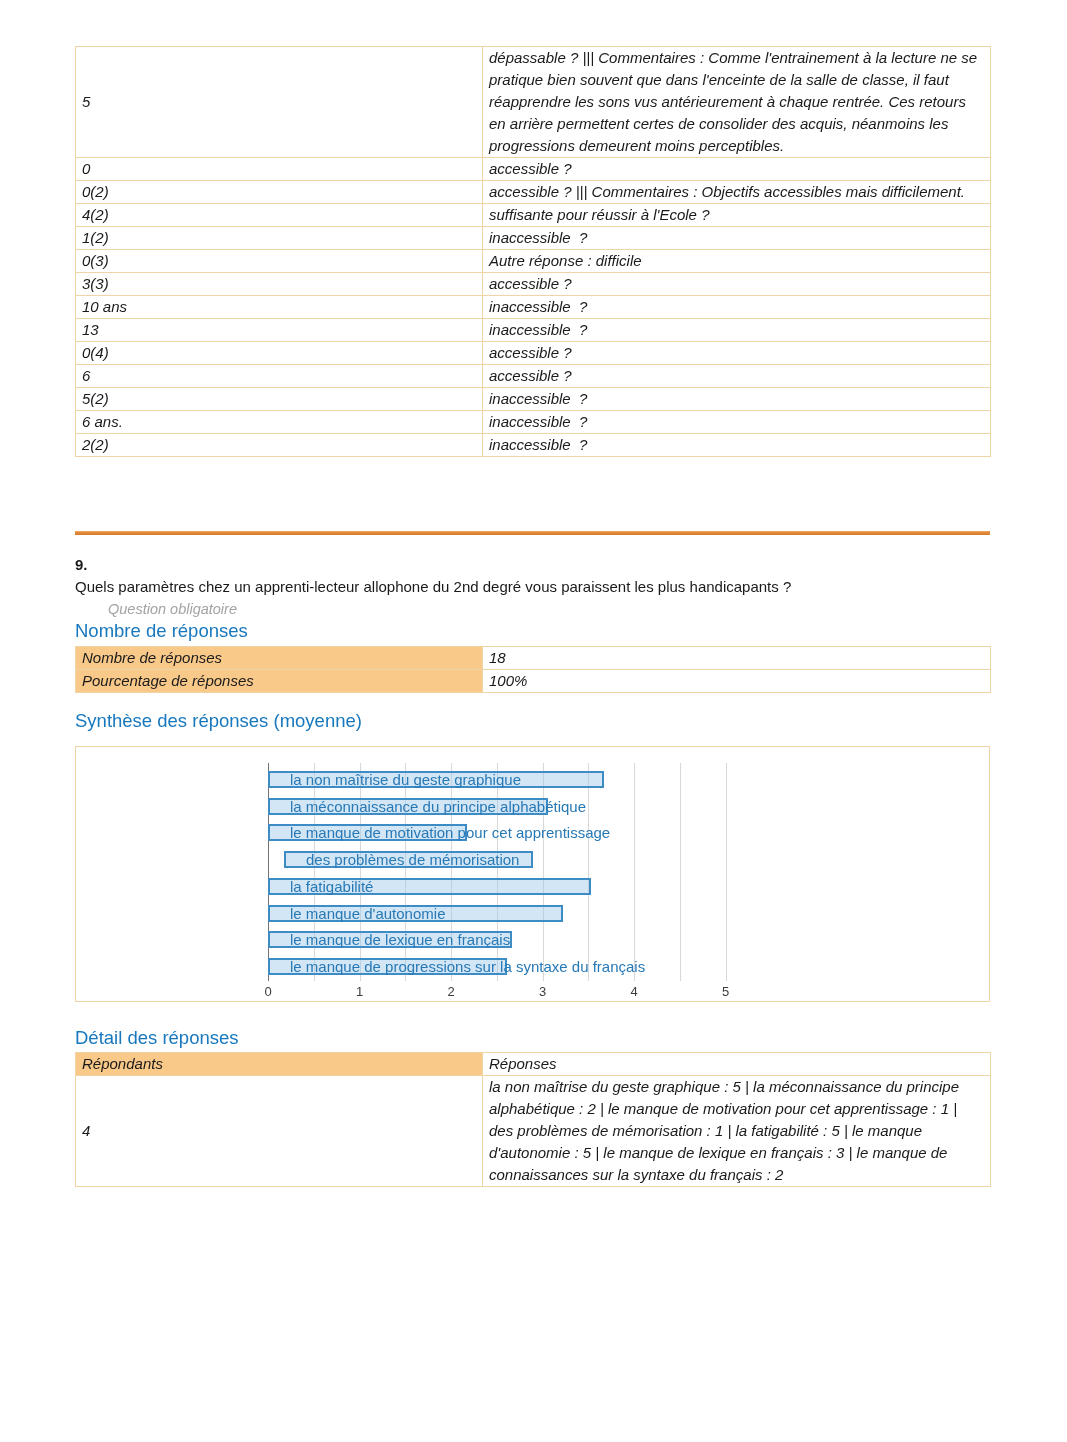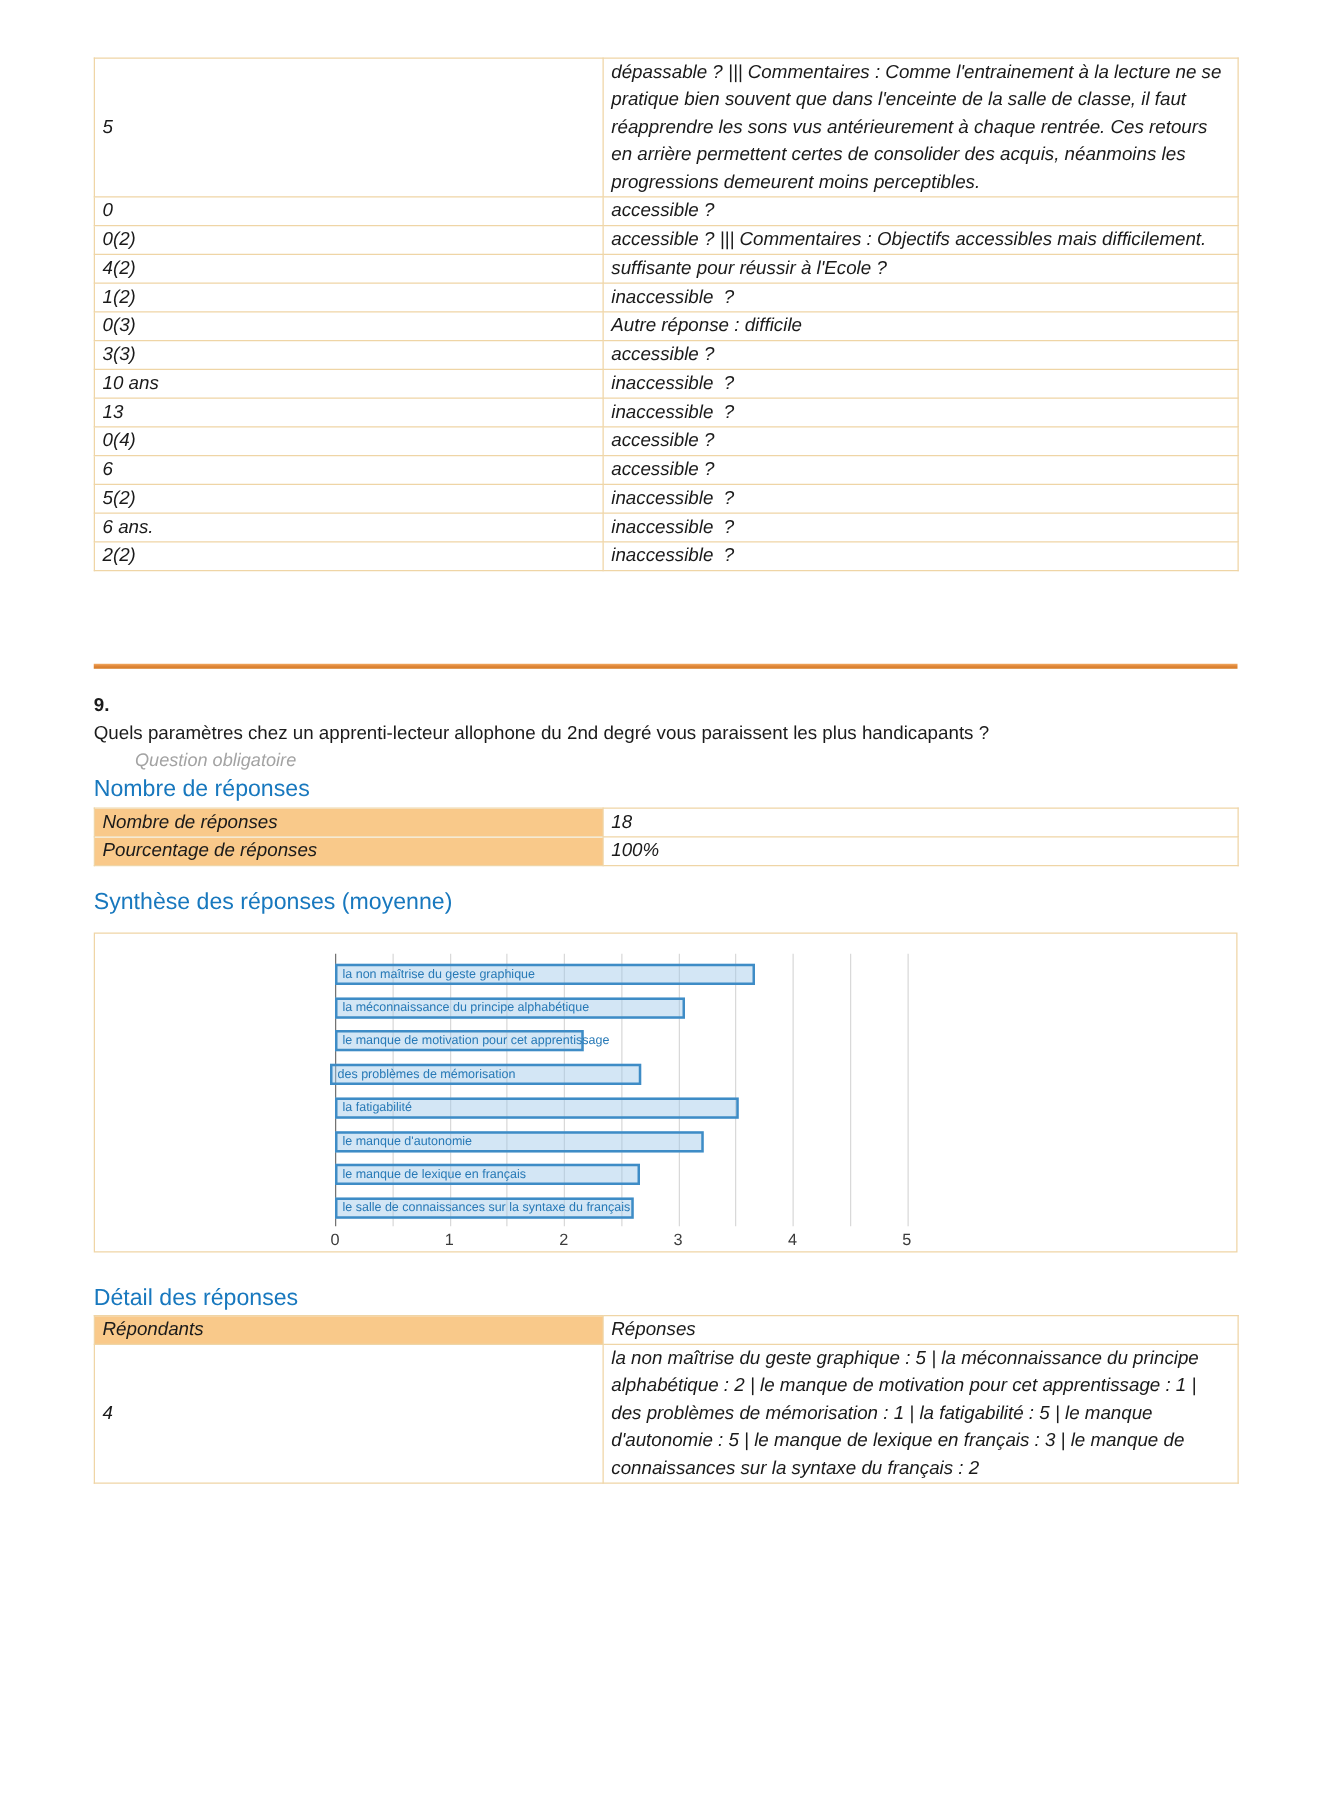--- a/index.html
+++ b/index.html
@@ -26,21 +26,21 @@
 
   .q-number{font-size:15px;font-weight:bold;}
   .q-text{font-size:15px;}
   .q-required{font-size:14.5px;font-style:italic;color:#a3a3a3;}
   h2.blue{margin:0;font-size:18.5px;font-weight:normal;color:#1878be;}
 
   #chart-box{width:913px;height:254px;border:1px solid #efd5a6;background:#fff;position:absolute;}
   #plot{position:absolute;left:0;top:0;width:100%;height:100%;}
   .gridline{position:absolute;width:1px;}
   .bar{position:absolute;box-sizing:border-box;display:flex;align-items:center;overflow:visible;}
-  .bar-label{font-size:10px;white-space:nowrap;padding-left:4px;}
+  .bar-label{font-size:15px;white-space:nowrap;padding-left:20px;}
   .tick{position:absolute;width:30px;text-align:center;font-size:13px;}
 </style>
 </head>
 <body>
 
 <div class="content">
 
   <table class="rpt abs" id="top-table" style="top:46px;">
     <colgroup>
         <col class="col1">
@@ -148,34 +148,34 @@
         <div class="gridline" style="left: 649.5px; top: 16px; height: 218px; background: rgb(217, 217, 217);"></div>
         <div class="bar" style="left: 192px; top: 24px; width: 336px; height: 17px; background: rgba(158, 199, 233, 0.45); border: 2px solid rgb(62, 140, 198);">
           <span class="bar-label" style="color: rgb(39, 121, 182);">la non maîtrise du geste graphique</span>
         </div>
         <div class="bar" style="left: 192px; top: 51px; width: 280px; height: 17px; background: rgba(158, 199, 233, 0.45); border: 2px solid rgb(62, 140, 198);">
           <span class="bar-label" style="color: rgb(39, 121, 182);">la méconnaissance du principe alphabétique</span>
         </div>
         <div class="bar" style="left: 192px; top: 77px; width: 199px; height: 17px; background: rgba(158, 199, 233, 0.45); border: 2px solid rgb(62, 140, 198);">
           <span class="bar-label" style="color: rgb(39, 121, 182);">le manque de motivation pour cet apprentissage</span>
         </div>
-        <div class="bar" style="left: 188px; top: 104px; width: 249px; height: 17px; background: rgba(158, 199, 233, 0.45); border: 2px solid rgb(62, 140, 198);">
+        <div class="bar" style="left: 208px; top: 104px; width: 249px; height: 17px; background: rgba(158, 199, 233, 0.45); border: 2px solid rgb(62, 140, 198);">
           <span class="bar-label" style="color: rgb(39, 121, 182);">des problèmes de mémorisation</span>
         </div>
         <div class="bar" style="left: 192px; top: 131px; width: 323px; height: 17px; background: rgba(158, 199, 233, 0.45); border: 2px solid rgb(62, 140, 198);">
           <span class="bar-label" style="color: rgb(39, 121, 182);">la fatigabilité</span>
         </div>
         <div class="bar" style="left: 192px; top: 158px; width: 295px; height: 17px; background: rgba(158, 199, 233, 0.45); border: 2px solid rgb(62, 140, 198);">
           <span class="bar-label" style="color: rgb(39, 121, 182);">le manque d'autonomie</span>
         </div>
         <div class="bar" style="left: 192px; top: 184px; width: 244px; height: 17px; background: rgba(158, 199, 233, 0.45); border: 2px solid rgb(62, 140, 198);">
           <span class="bar-label" style="color: rgb(39, 121, 182);">le manque de lexique en français</span>
         </div>
         <div class="bar" style="left: 192px; top: 211px; width: 239px; height: 17px; background: rgba(158, 199, 233, 0.45); border: 2px solid rgb(62, 140, 198);">
-          <span class="bar-label" style="color: rgb(39, 121, 182);">le salle de connaissances sur la syntaxe du français</span>
+          <span class="bar-label" style="color: rgb(39, 121, 182);">le manque de progressions sur la syntaxe du français</span>
         </div>
         <div class="tick" style="left: 177px; top: 237px; color: rgb(60, 60, 60);">0</div>
         <div class="tick" style="left: 268.5px; top: 237px; color: rgb(60, 60, 60);">1</div>
         <div class="tick" style="left: 360px; top: 237px; color: rgb(60, 60, 60);">2</div>
         <div class="tick" style="left: 451.5px; top: 237px; color: rgb(60, 60, 60);">3</div>
         <div class="tick" style="left: 543px; top: 237px; color: rgb(60, 60, 60);">4</div>
         <div class="tick" style="left: 634.5px; top: 237px; color: rgb(60, 60, 60);">5</div>
       </div>
   </div>
 

